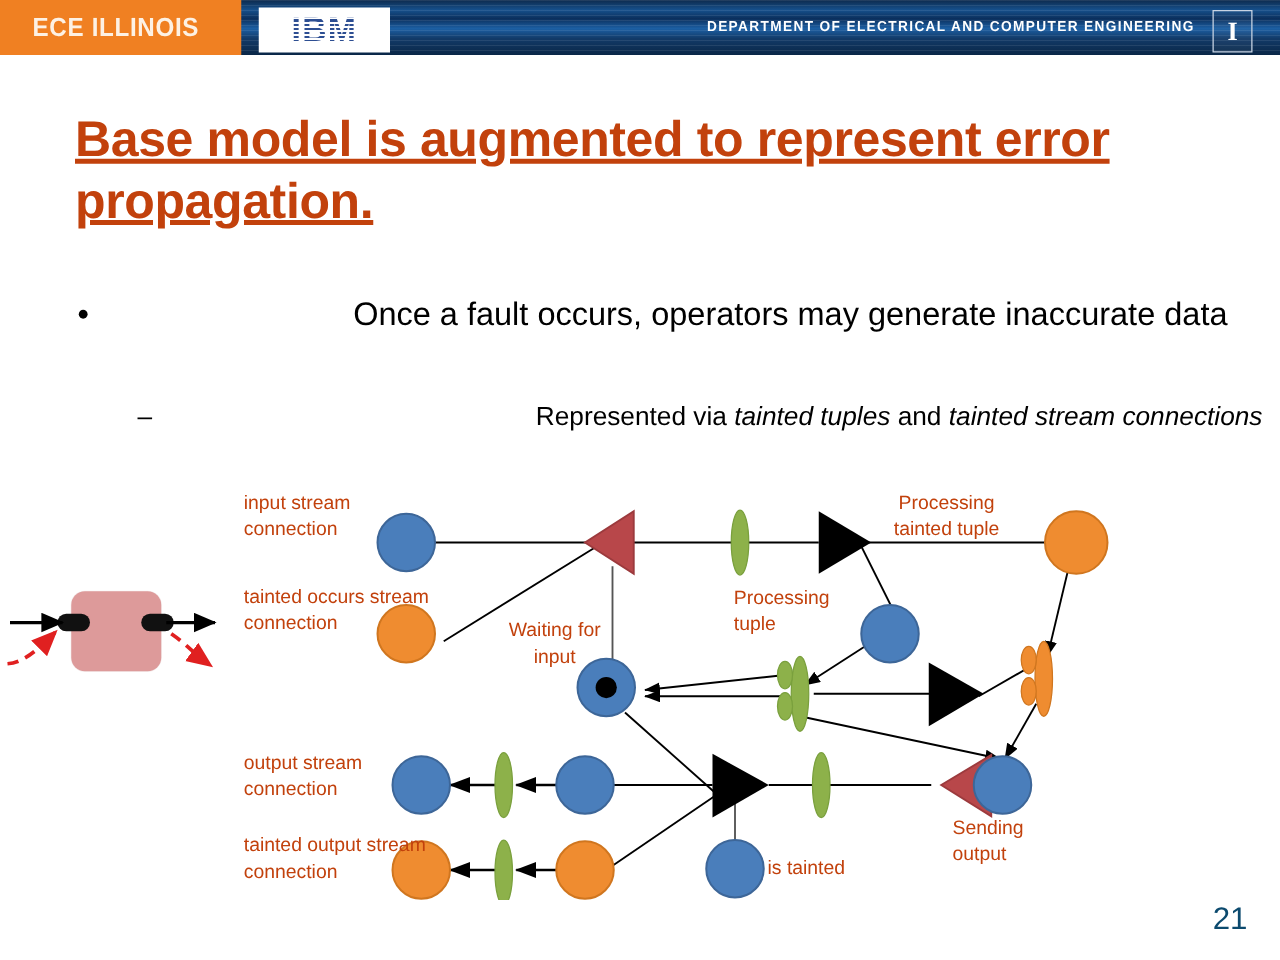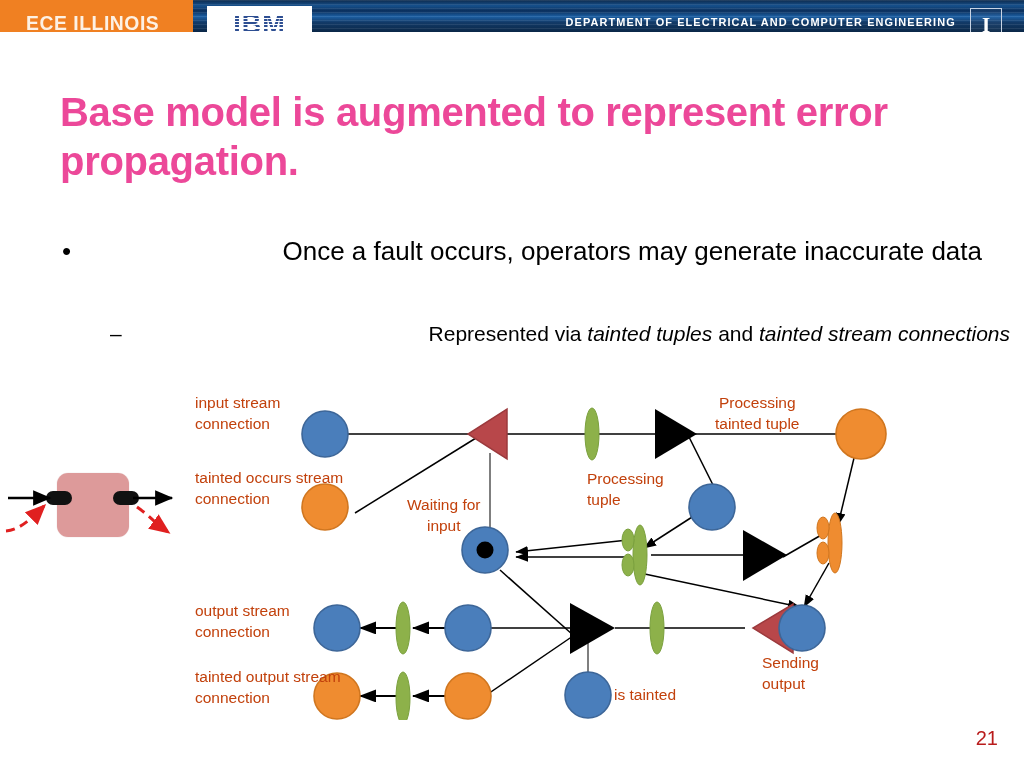--- a/index.html
+++ b/index.html
@@ -6,21 +6,21 @@
   body{
     width:1024px;height:768px;
     background:#ffffff;
     font-family:"Liberation Sans", sans-serif;
     overflow:hidden;
     position:relative;
   }
 
   
   #header{
-    position:absolute;left:0;top:0;width:1024px;height:32px;
+    position:absolute;left:0;top:0;width:1024px;height:44px;
     background:linear-gradient(180deg,#0d2a4d 0%,#16508c 18%,#0b2f5c 34%,#1c5fa3 52%,#123a68 70%,#0a2747 100%);
     overflow:hidden;
   }
   #header .stripes{
     position:absolute;inset:0;
     background:repeating-linear-gradient(180deg,
       rgba(255,255,255,0.085) 0px, rgba(255,255,255,0.085) 1px,
       rgba(0,0,0,0.0) 1px, rgba(0,0,0,0.0) 4px);
   }
   #ece-block{
@@ -69,23 +69,24 @@
     background:rgba(255,255,255,0.04);
   }
   #illinois-mark .iglyph{
     color:#ffffff;font-size:21px;font-weight:bold;line-height:1;
     font-family:"Liberation Serif", serif;
   }
 
   
   #title{
     position:absolute;left:60px;top:88px;width:880px;
-    color:#ec4899;font-size:40px;font-weight:bold;line-height:1.22;
+    color:#c2410c;font-size:40px;font-weight:bold;line-height:1.22;
     font-family:"Liberation Sans", sans-serif;
     letter-spacing:-0.3px;
+    text-decoration:underline;
   }
 
   
   #bullet1{
     position:absolute;left:62px;top:235px;width:920px;
     font-size:26px;color:#000;line-height:1.27;
   }
   #bullet1 .dot{
     position:absolute;left:0;top:0;font-size:26px;line-height:1.27;
   }
@@ -107,21 +108,21 @@
   #diagram svg{ display:block; }
 
   .dlabel{
     position:absolute;font-size:15.5px;color:#c2410c;line-height:1.33;
     font-family:"Liberation Sans", sans-serif;white-space:pre-line;
   }
 
   
   #pagenum{
     position:absolute;right:26px;bottom:18px;
-    font-size:20px;color:#b91c1c;font-family:"Liberation Sans", sans-serif;
+    font-size:25px;color:#0c4a6e;font-family:"Liberation Sans", sans-serif;
   }
 </style>
 </head>
 <body>
 
 <div id="header">
   <div class="stripes"></div>
 
   <div id="ece-block"></div>
   <div id="ece-text">ECE ILLINOIS</div>

